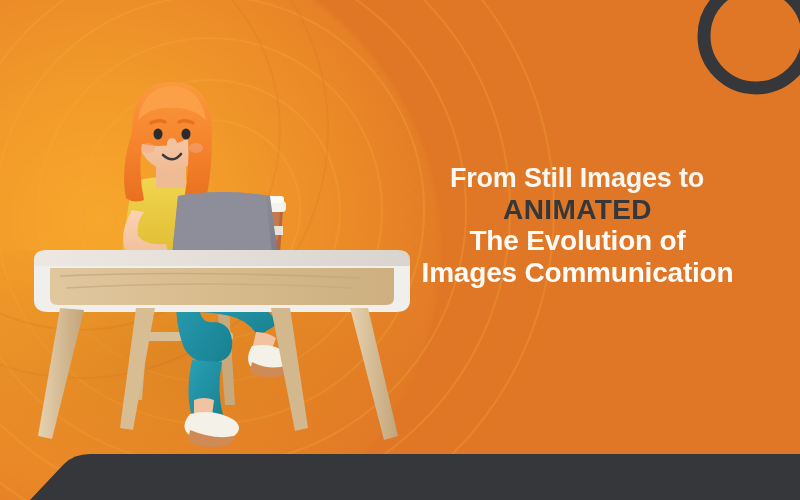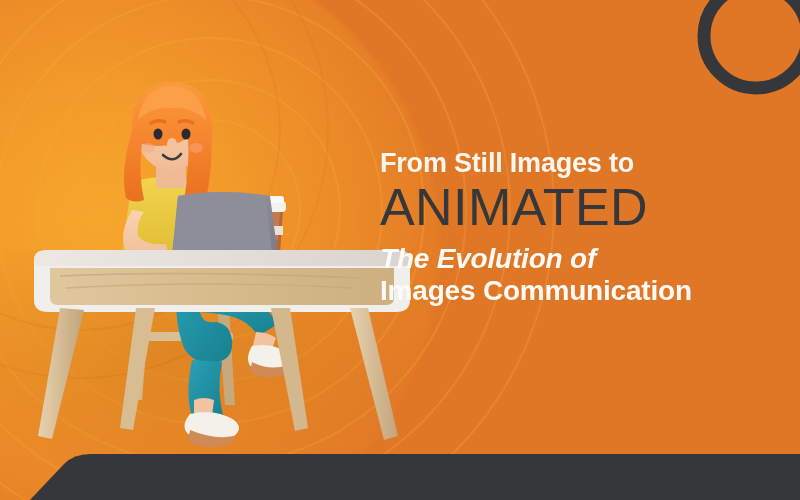--- a/index.html
+++ b/index.html
@@ -78,51 +78,51 @@
     width: 800px;
     height: 60px;
     pointer-events: none;
   }
   .bottom-banner svg { display:block; width:100%; height:100%; }
 
   
   .headline {
     position: absolute;
     left: 380px;
-    top: 148px;
+    top: 163px;
     width: 395px;
-    text-align: left;
+    text-align: center;
   }
   .line {
     display: block;
     white-space: nowrap;
   }
   .line-1 {
     font-size: 27px;
     font-weight: bold;
     letter-spacing: -0.2px;
     color: #FBF7F1;
     line-height: 1.18;
     padding-right: 1px;
   }
   .line-2, .line-3 {
-    font-size: 52px;
-    font-weight: normal;
+    font-size: 28px;
+    font-weight: bold;
     letter-spacing: 0.4px;
     color: #36373B;
     line-height: 1.06;
   }
   .line-4, .line-5 {
     font-size: 28px;
     font-weight: bold;
     letter-spacing: -0.2px;
     color: #FDFBF7;
     line-height: 1.16;
   }
-  .line-4 { margin-top: 8px; font-style: italic; }
+  .line-4 { margin-top: 0; }
 
   
   .illustration {
     position: absolute;
     left: 20px;
     top: 70px;
     width: 400px;
     height: 380px;
   }
   .illustration svg { display:block; width:100%; height:100%; }

